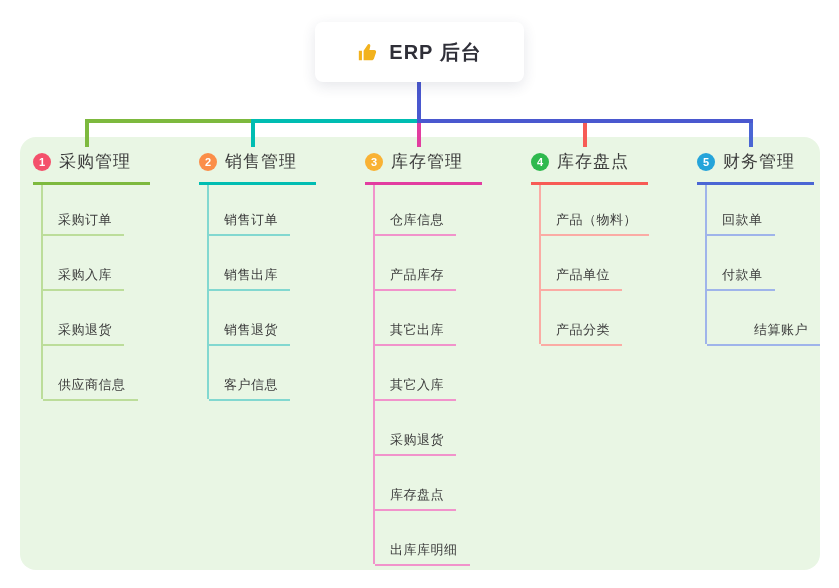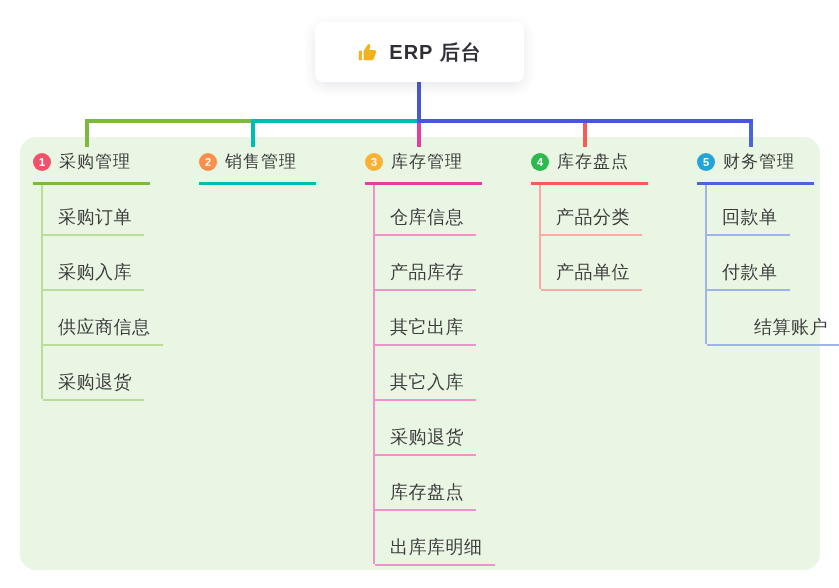--- a/index.html
+++ b/index.html
@@ -38,21 +38,21 @@
   ul.children{
     list-style:none;margin:0 0 0 8px;padding:0;
     border-left:2px solid #ccc;
   }
   ul.children li{
     height:55px;display:flex;align-items:flex-end;cursor:pointer;
   }
   ul.children li:first-child{height:49px;}
   ul.children li span{
     display:inline-block;white-space:nowrap;
-    font-size:18px;color:#3c3c3c;letter-spacing:0.5px;
+    font-size:13px;color:#3c3c3c;letter-spacing:0.5px;
     padding:0 12px 5px 15px;border-bottom:2px solid #15803d;
     margin-bottom:-2px;
   }
 </style>
 </head>
 <body>
 
 <div class="canvas" style="background: rgb(255, 255, 255);">
 
   <div class="panel" style="background: rgb(233, 246, 228);"></div>
@@ -85,33 +85,47 @@
       <span>采购管理</span>
     </div>
     <ul class="children" style="border-left-color: rgb(188, 221, 154);">
           <li>
             <span style="border-bottom-color: rgb(188, 221, 154);">采购订单</span>
           </li>
           <li>
             <span style="border-bottom-color: rgb(188, 221, 154);">采购入库</span>
           </li>
           <li>
-            <span style="border-bottom-color: rgb(188, 221, 154);">供应商信息</span>
+            <span style="border-bottom-color: rgb(188, 221, 154);">采购退货</span>
           </li>
           <li>
-            <span style="border-bottom-color: rgb(188, 221, 154);">采购退货</span>
+            <span style="border-bottom-color: rgb(188, 221, 154);">供应商信息</span>
           </li>
         </ul>
   </div>
 
   <div class="branch" style="left: 199px;">
     <div class="branch-header" style="border-bottom-color: rgb(0, 189, 178);">
       <span class="badge" style="background: rgb(251, 142, 73);">2</span>
       <span>销售管理</span>
     </div>
+    <ul class="children" style="border-left-color: rgb(130, 216, 208);">
+          <li>
+            <span style="border-bottom-color: rgb(130, 216, 208);">销售订单</span>
+          </li>
+          <li>
+            <span style="border-bottom-color: rgb(130, 216, 208);">销售出库</span>
+          </li>
+          <li>
+            <span style="border-bottom-color: rgb(130, 216, 208);">销售退货</span>
+          </li>
+          <li>
+            <span style="border-bottom-color: rgb(130, 216, 208);">客户信息</span>
+          </li>
+        </ul>
   </div>
 
   <div class="branch" style="left: 365px;">
     <div class="branch-header" style="border-bottom-color: rgb(226, 61, 160);">
       <span class="badge" style="background: rgb(249, 178, 52);">3</span>
       <span>库存管理</span>
     </div>
     <ul class="children" style="border-left-color: rgb(241, 147, 203);">
           <li>
             <span style="border-bottom-color: rgb(241, 147, 203); text-align: right;">仓库信息</span>
@@ -137,24 +151,27 @@
         </ul>
   </div>
 
   <div class="branch" style="left: 531px;">
     <div class="branch-header" style="border-bottom-color: rgb(247, 91, 85);">
       <span class="badge" style="background: rgb(46, 185, 78);">4</span>
       <span>库存盘点</span>
     </div>
     <ul class="children" style="border-left-color: rgb(251, 171, 164);">
           <li>
-            <span style="border-bottom-color: rgb(251, 171, 164);">产品分类</span>
+            <span style="border-bottom-color: rgb(251, 171, 164);">产品（物料）</span>
           </li>
           <li>
             <span style="border-bottom-color: rgb(251, 171, 164);">产品单位</span>
+          </li>
+          <li>
+            <span style="border-bottom-color: rgb(251, 171, 164);">产品分类</span>
           </li>
         </ul>
   </div>
 
   <div class="branch" style="left: 697px;">
     <div class="branch-header" style="border-bottom-color: rgb(74, 102, 212);">
       <span class="badge" style="background: rgb(37, 164, 218);">5</span>
       <span>财务管理</span>
     </div>
     <ul class="children" style="border-left-color: rgb(159, 180, 234);">

